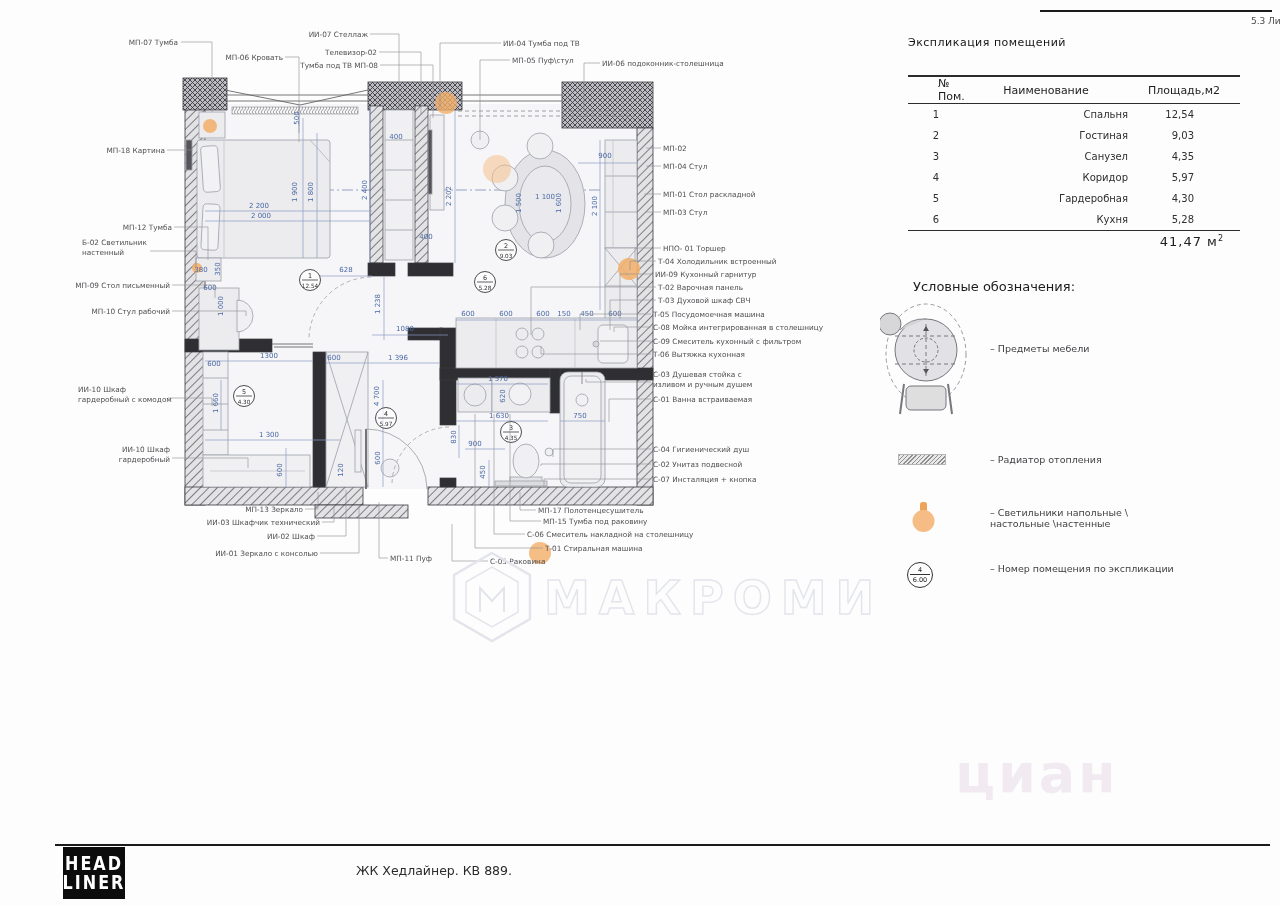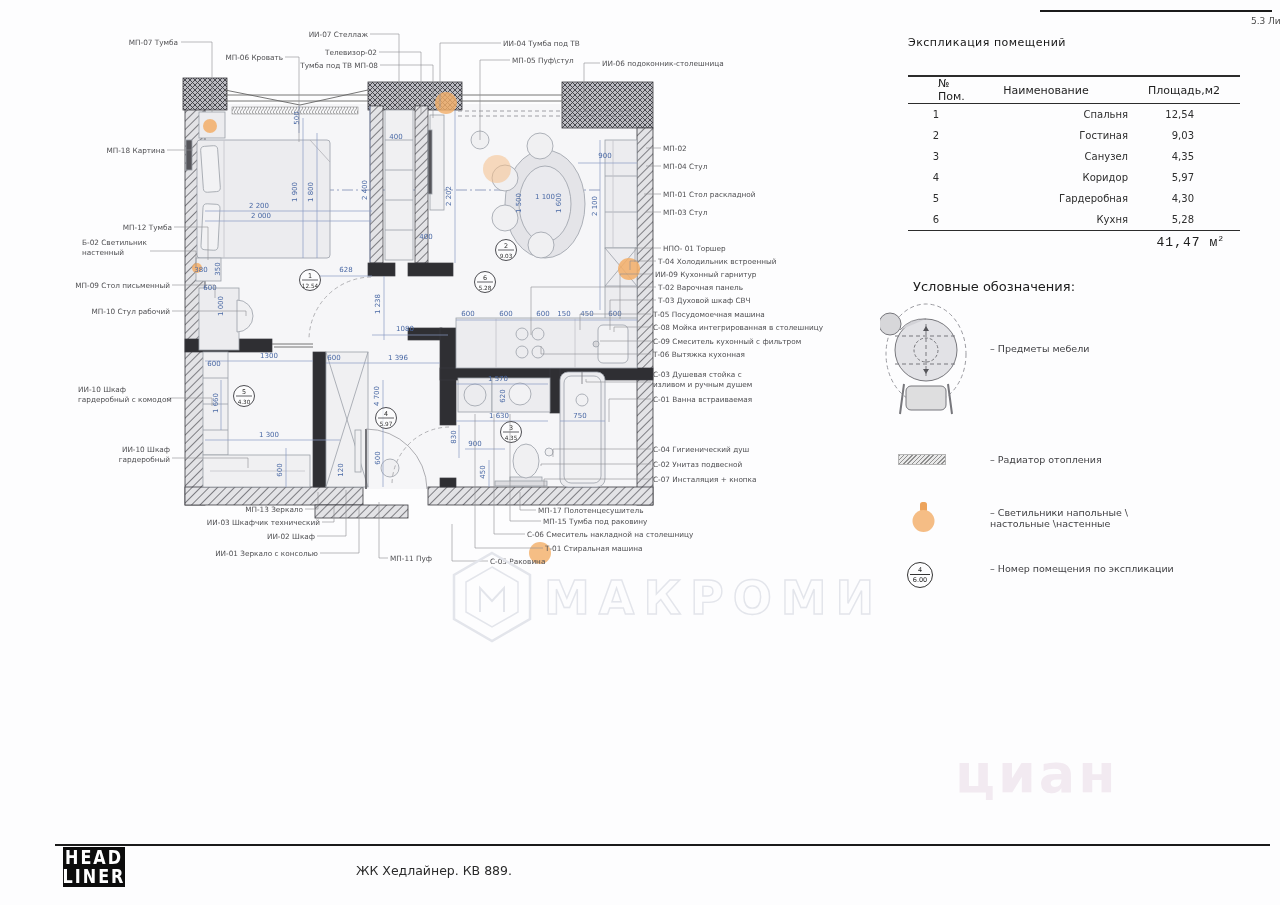--- a/index.html
+++ b/index.html
@@ -16,21 +16,21 @@
   .tbl{position:absolute;left:28px;top:45px;width:332px;}
   .tbl-head{display:grid;grid-template-columns:56px 164px 112px;align-items:center;height:26px;
             border-top:2px solid #2c2c2c;border-bottom:1.4px solid #2c2c2c;font-size:11px;color:#1d1d1d;}
   .tbl-row{display:grid;grid-template-columns:56px 164px 112px;align-items:center;height:21px;font-size:10px;color:#2e2e2e;}
   .tc-num{text-align:center;}
   .tc-name{text-align:right;padding-left:10px;}
   .tc-area{text-align:right;padding-right:46px;}
   .th-name{text-align:center;}
   .th-area{text-align:center;}
   .th-num{padding-left:6px;margin-left:24px;}
-  .tbl-foot{border-top:1.4px solid #2c2c2c;font-family:Liberation Mono, monospace;}
+  .tbl-foot{border-top:1.4px solid #2c2c2c;}
   .tbl-total{text-align:right;padding:3px 16px 0 0;font-size:13px;color:#1d1d1d;letter-spacing:1px;}
   .tbl-total sup{font-size:8px;}
   .lg-title{font-size:13px;color:#1b1b1b;}
   .lg-label{font-size:9.5px;color:#3f3f42;}
   .radiator-chip{width:46px;height:9px;border:1px solid #b5b5b5;
      background:repeating-linear-gradient(135deg,#8f8f8f 0 1px,#e9e9e9 1px 3px);}
   .numcircle{width:24px;height:24px;border:1.2px solid #333;border-radius:50%;position:relative;font-size:6.5px;color:#222;}
   .numcircle .nv{position:absolute;left:0;width:100%;text-align:center;}
   .numcircle .line{position:absolute;left:2px;right:2px;top:11px;border-top:1px solid #333;}
   
@@ -518,19 +518,19 @@
       <span class="nv" style="top:3px;">4</span>
       <span class="line"></span>
       <span class="nv" style="top:13px;">6.00</span>
     </div>
     <div class="abs lg-label" style="left:110px;top:533px;">–  Номер помещения по экспликации</div>
   </div>
 
   <div class="abs cyan-wm" style="left:955px;top:742px;">циан</div>
 
   <div class="abs botline" style="left:55px;top:844px;width:1215px;"></div>
-  <div class="abs logo" style="left:63px;top:847px;width:62px;height:40px;">
+  <div class="abs logo" style="left:63px;top:847px;width:62px;height:52px;">
     <span>HEAD</span>
     <span>LINER</span>
   </div>
   <div class="abs project" style="left:356px;top:863px;">ЖК Хедлайнер. КВ 889.</div>
 
 </div>
 
 </body></html>

